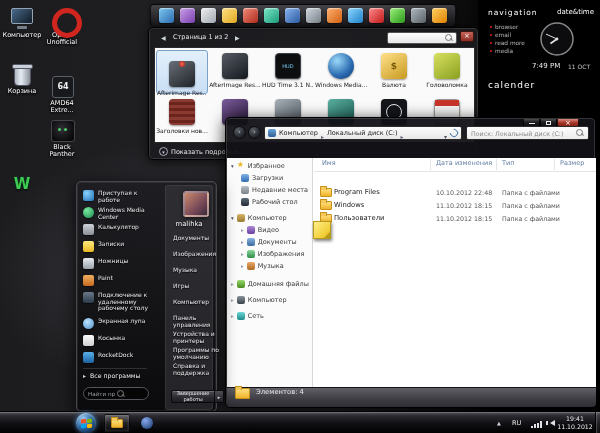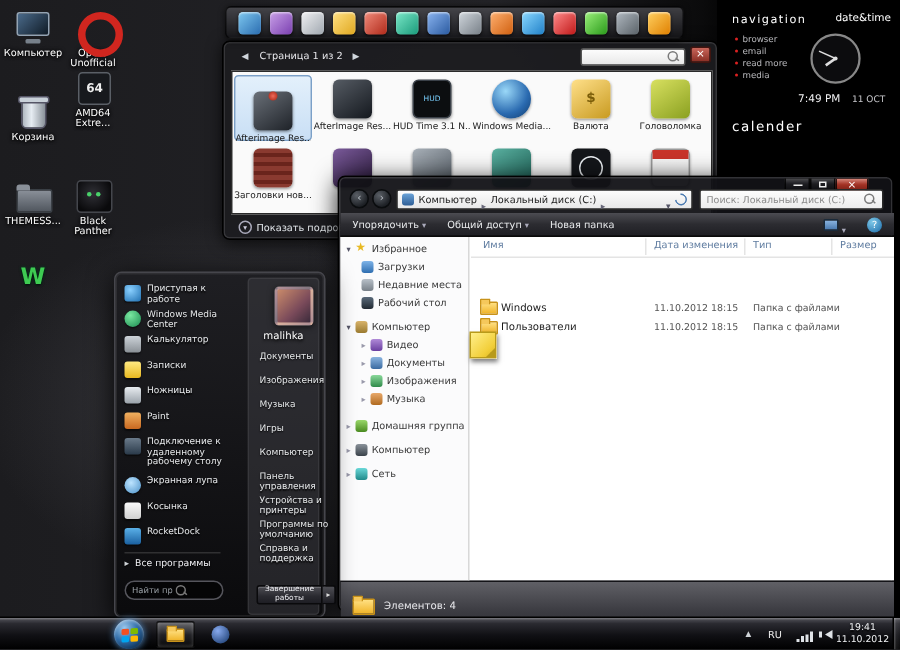--- a/index.html
+++ b/index.html
@@ -141,21 +141,21 @@
 .colh{position:absolute;top:1px;font-size:6.5px;color:#5f7ca0;white-space:nowrap}
 .colsep{position:absolute;top:1px;width:1px;height:11px;background:#e4e4e4}
 .hdrline{position:absolute;top:13px;left:87px;width:282px;height:1px;background:#e4e4e4}
 .frow{position:absolute;left:87px;width:282px;height:13px}
 .ficon{width:12px;height:9px;background:linear-gradient(#ffe082,#f0b429);border:1px solid #c8921a;border-radius:1px;position:relative}
 .ficon::before{content:"";position:absolute;left:-1px;top:-3px;width:5px;height:3px;background:#f5c85c;border:1px solid #c8921a;border-bottom:none;border-radius:1px 1px 0 0}
 .frow .ficon{position:absolute;left:6px;top:2px}
 .fname{position:absolute;left:20px;top:2px;font-size:6.8px;color:#1a1a1a;white-space:nowrap}
 .fdate{position:absolute;left:122px;top:3px;font-size:6.3px;color:#555;white-space:nowrap}
 .ftype{position:absolute;left:188px;top:3px;font-size:6.3px;color:#555;white-space:nowrap}
-.xstatus{position:absolute;left:1px;top:269px;width:369px;height:20px;background:linear-gradient(#606066,#3c3c42 60%,#2e2e34);border-top:1px solid #141418;border-radius:0 0 4px 4px;display:flex;align-items:center;gap:6px;padding:16px 8px}
+.xstatus{position:absolute;left:1px;top:269px;width:369px;height:20px;background:linear-gradient(#606066,#3c3c42 60%,#2e2e34);border-top:1px solid #141418;border-radius:0 0 4px 4px;display:flex;gap:6px;padding:0 8px}
 .xstatus .ficon{width:15px;height:11px}
 .status-text{font-size:6.8px;color:#e8e8ec}
 
 
 .sticky{left:313px;top:221px;width:18px;height:18px;background:linear-gradient(135deg,#ffef8a,#f2cf3a 70%,#d9b520);border:1px solid #b89a1a;box-shadow:1px 2px 3px rgba(0,0,0,.5);z-index:6}
 .sticky::after{content:"";position:absolute;right:0;bottom:0;border:3px solid transparent;border-right-color:#b89a1a;border-bottom-color:#b89a1a}
 
 
 .smenu{left:76px;top:181px;width:141px;height:231px;background:linear-gradient(rgba(30,30,34,.96),rgba(10,10,12,.97));border:1px solid #46464c;border-radius:5px;box-shadow:0 4px 18px rgba(0,0,0,.9),inset 0 0 0 1px rgba(255,255,255,.08);z-index:8}
 .sm-litem{position:absolute;left:6px;display:flex;align-items:flex-start;gap:4px;width:68px}
@@ -217,27 +217,23 @@
     <div class="di-label">Компьютер</div>
   </div>
   <div class="dicon abs" style="left:2px;top:62px">
     <div class="di-img i-bin"></div>
     <div class="di-label">Корзина</div>
   </div>
   <div class="dicon abs" style="left:42px;top:6px">
     <div class="di-img i-opera"></div>
     <div class="di-label">Opera Unofficial</div>
   </div>
-  <div class="dicon abs" style="left:42px;top:46px">
+  <div class="dicon abs" style="left:42px;top:74px">
     <div class="di-img i-amd"></div>
     <div class="di-label">AMD64 Extre...</div>
-  </div>
-  <div class="dicon abs" style="left:2px;top:118px">
-    <div class="di-img i-theme"></div>
-    <div class="di-label">THEMESS...</div>
   </div>
   <div class="dicon abs" style="left:42px;top:118px">
     <div class="di-img i-panther"></div>
     <div class="di-label">Black Panther</div>
   </div>
   <div class="dicon abs" style="left:2px;top:172px">
     <div class="di-img i-winamp"></div>
     <div class="di-label"></div>
   </div>
 
@@ -363,38 +359,20 @@
       <span class="crumb">Локальный диск (C:)</span>
       <span class="crumb-sep"></span>
       <span class="addr-spacer"></span>
       <span class="addr-drop"></span>
       <span class="refresh"></span>
     </div>
     <div class="srch">
       <span class="srch-text">Поиск: Локальный диск (C:)</span>
       <span class="mag"></span>
     </div>
-    <div class="xtool">
-      <span class="tbtn">
-          <span>Упорядочить</span>
-          <span class="caret"></span>
-        </span>
-      <span class="tbtn">
-          <span>Общий доступ</span>
-          <span class="caret"></span>
-        </span>
-      <span class="tbtn">
-          <span>Новая папка</span>
-        </span>
-      <span class="viewbtn">
-          <span class="view-ic"></span>
-          <span class="caret"></span>
-        </span>
-      <span class="helpbtn"></span>
-    </div>
     <div class="xcontent">
       <div class="navpane">
         <div class="nitem" style="top:4px">
             <span class="tri-open"></span>
             <span class="nic nic-star"></span>
             <span>Избранное</span>
           </div>
         <div class="nitem child" style="top:16px">
             <span class="nic nic-dl"></span>
             <span>Загрузки</span>
@@ -428,41 +406,47 @@
             <span>Изображения</span>
           </div>
         <div class="nitem child" style="top:104px">
             <span class="tri-cl"></span>
             <span class="nic nic-mus"></span>
             <span>Музыка</span>
           </div>
         <div class="nitem" style="top:122px">
             <span class="tri-cl"></span>
             <span class="nic nic-home"></span>
-            <span>Домашняя группа</span>
+            <span>Домашняя файлы</span>
           </div>
         <div class="nitem" style="top:138px">
             <span class="tri-cl"></span>
             <span class="nic nic-comp"></span>
             <span>Компьютер</span>
           </div>
         <div class="nitem" style="top:154px">
             <span class="tri-cl"></span>
             <span class="nic nic-net"></span>
             <span>Сеть</span>
           </div>
       </div>
       <span class="colh" style="left:95px">Имя</span>
       <span class="colh" style="left:209px">Дата изменения</span>
       <span class="colh" style="left:275px">Тип</span>
       <span class="colh" style="left:333px">Размер</span>
       <span class="colsep" style="left:203px"></span>
       <span class="colsep" style="left:269px"></span>
       <span class="colsep" style="left:327px"></span>
       <div class="hdrline"></div>
+      <div class="frow" style="top:28px">
+        <span class="ficon"></span>
+        <span class="fname">Program Files</span>
+        <span class="fdate">10.10.2012 22:48</span>
+        <span class="ftype">Папка с файлами</span>
+      </div>
       <div class="frow" style="top:41px">
         <span class="ficon"></span>
         <span class="fname">Windows</span>
         <span class="fdate">11.10.2012 18:15</span>
         <span class="ftype">Папка с файлами</span>
       </div>
       <div class="frow" style="top:54px">
         <span class="ficon"></span>
         <span class="fname">Пользователи</span>
         <span class="fdate">11.10.2012 18:15</span>

